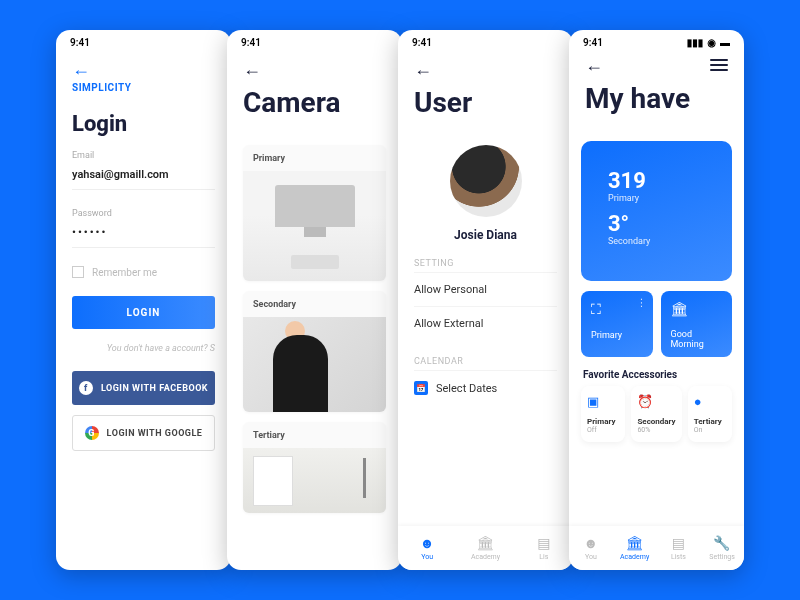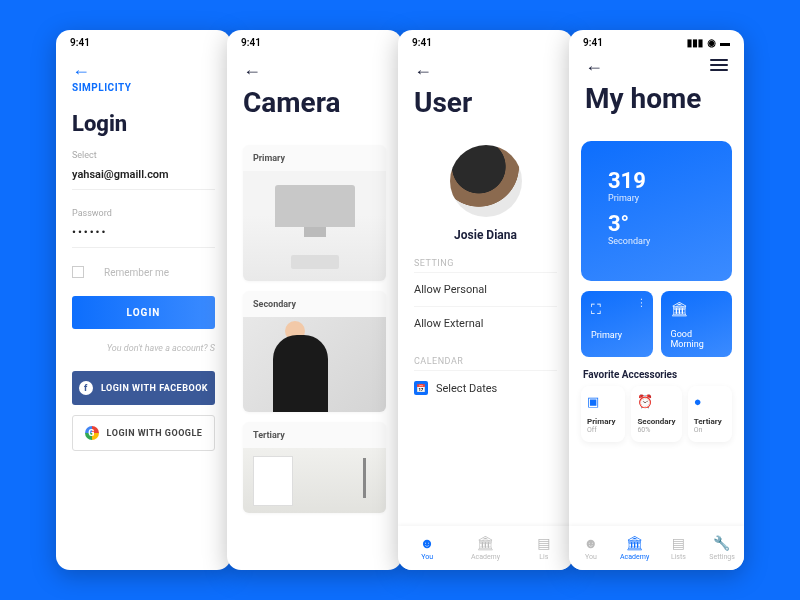--- a/index.html
+++ b/index.html
@@ -11,21 +11,21 @@
   .status-right { display: flex; align-items: center; gap: 4px; }
   .content { padding: 4px 16px 0 16px; }
 
   
   .back-arrow { font-size: 18px; font-weight: 700; color: #0d6efd; margin-bottom: 2px; }
   .brand { color: #0d6efd; font-weight: 700; font-size: 10px; letter-spacing: 0.5px; }
   .h1 { font-size: 22px; font-weight: 800; color: #1b1f3a; margin: 18px 0 14px; }
   .field-label { font-size: 9px; color: #aaa; margin-bottom: 4px; }
   .field-input { width: 100%; border: none; border-bottom: 1px solid #eee; padding: 4px 0 8px; font-size: 11px; color: #222; font-weight: 600; outline: none; background: transparent; }
   .field-group { margin-bottom: 18px; }
-  .remember { display: flex; align-items: center; gap: 20px; color: #bbb; font-size: 10px; margin: 6px 0 18px; }
+  .remember { display: flex; align-items: center; gap: 8px; color: #bbb; font-size: 10px; margin: 6px 0 18px; }
   .chk { width: 12px; height: 12px; border: 1px solid #ccc; }
   .btn-primary { width: 100%; background: linear-gradient(90deg, #0d6efd, #3b8bff); color: #fff; border: none; padding: 11px 0; font-size: 10px; font-weight: 700; letter-spacing: 1px; border-radius: 3px; margin-bottom: 14px; }
   .hint { color: #bbb; font-size: 9px; text-align: right; margin-bottom: 18px; font-style: italic; }
   .social { width: 100%; padding: 10px 0; font-size: 9px; font-weight: 700; letter-spacing: 0.5px; border-radius: 3px; margin-bottom: 10px; display: flex; align-items: center; justify-content: center; gap: 8px; }
   .fb { background: #3b5998; color: #fff; border: none; }
   .gg { background: #fff; color: #444; border: 1px solid #ddd; }
   .ic-circ { width: 14px; height: 14px; border-radius: 50%; display: inline-flex; align-items: center; justify-content: center; font-size: 9px; font-weight: 800; }
   .ic-f { background: #fff; color: #3b5998; }
   .ic-g { background: conic-gradient(#ea4335 0 90deg,#fbbc05 90deg 180deg,#34a853 180deg 270deg,#4285f4 270deg 360deg); color:#fff;}
 
@@ -88,21 +88,21 @@
   <div class="phone">
     <div class="statusbar">
       <span>9:41</span>
     </div>
     <div class="content">
       <div class="back-arrow">←</div>
       <div class="brand">SIMPLICITY</div>
       <div class="h1">Login</div>
 
       <div class="field-group">
-        <div class="field-label">Select</div>
+        <div class="field-label">Email</div>
         <input class="field-input" value="yahsai@gmaill.com" style="">
       </div>
       <div class="field-group">
         <div class="field-label">Password</div>
         <div class="field-input dots">••••••</div>
       </div>
 
       <div class="remember">
         <span class="chk"></span>
         <span>Remember me</span>
@@ -209,21 +209,21 @@
     </div>
     <div class="topbar4">
       <div class="back-dark">←</div>
       <div class="ham">
           <span></span>
           <span></span>
           <span></span>
         </div>
     </div>
     <div class="content" style="padding-top:0">
-      <div class="h1b">My home</div>
+      <div class="h1b">My have</div>
     </div>
 
     <div class="home-card">
       <div class="hc-num">319</div>
       <div class="hc-lbl">Primary</div>
       <div class="hc-num">3°</div>
       <div class="hc-lbl">Secondary</div>
     </div>
 
     <div class="minirow">

